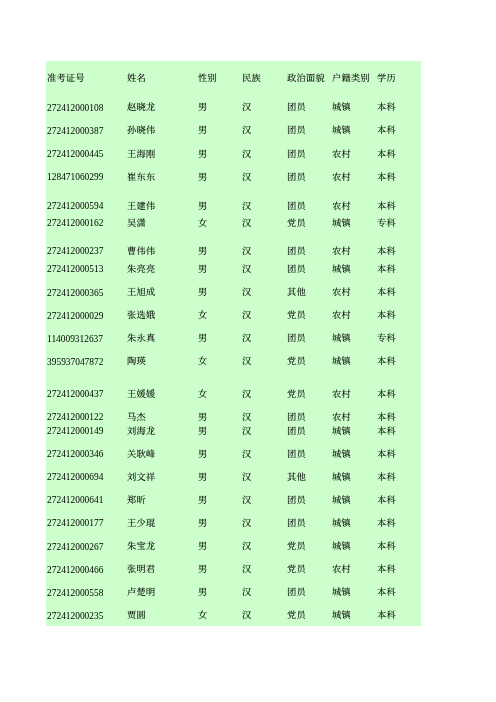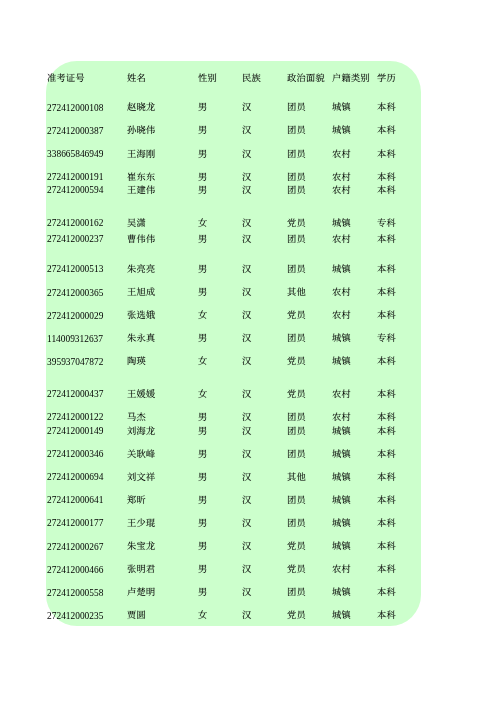--- a/index.html
+++ b/index.html
@@ -14,21 +14,20 @@
   body {
     font-family: "Liberation Serif", "DejaVu Serif", serif;
   }
   #sheet {
     position: absolute;
     left: 45.9px;
     top: 61px;
     width: 375.2px;
     height: 564.8px;
     background: #ccffcc;
-    border-radius: 31px;
   }
   .row {
     position: absolute;
     left: 0;
     width: 375px;
     height: 23.09px;
   }
   .cell {
     position: absolute;
     top: 0;
@@ -180,21 +179,21 @@
         </svg>
       </div>
     <div class="cell c6">
         <svg width="18.899999999999995" height="9.3" viewBox="0 0 2032.2580645161286 1000" preserveAspectRatio="none" style="top:5.616px;left:0">
           <path d="M838 197 787 263H531V81C558 77 566 67 569 52L465 40V263H70L79 292H414C341 483 206 677 34 805L46 818C235 706 378 544 465 360V708H247L255 738H465V957H478C504 957 531 942 531 933V738H732C746 738 754 733 757 722C724 689 671 645 671 645L623 708H531V294C608 509 741 685 889 783C901 751 926 730 956 728L958 718C804 641 642 476 552 292H906C920 292 929 287 932 276C897 243 838 197 838 197Z" transform="translate(0.0,0)"></path>
           <path d="M503 147 495 157C544 191 605 254 624 305C697 348 739 200 503 147ZM481 382 471 392C522 426 585 489 606 538C680 581 719 432 481 382ZM394 703 407 730 752 662V956H765C789 956 817 940 817 931V649L962 621C974 619 983 611 983 600C952 575 899 540 899 540L863 610L817 619V100C842 96 849 86 852 72L752 60V632ZM373 47C303 89 164 147 49 177L54 192C112 186 172 176 230 163V337H48L56 367H215C177 506 112 648 26 754L39 768C118 697 182 611 230 516V958H240C272 958 295 942 295 936V460C333 500 376 555 391 598C453 640 500 517 295 436V367H440C453 367 464 362 466 351C436 321 388 281 388 281L346 337H295V148C336 137 374 126 405 116C429 124 445 123 454 115Z" transform="translate(1016.1,0)"></path>
         </svg>
       </div>
   </div>
   <div class="row data" style="top:81.98px">
-    <div class="cell c0">338665846949</div>
+    <div class="cell c0">272412000445</div>
     <div class="cell c1">
         <svg width="28.349999999999998" height="9.3" viewBox="0 0 3048.3870967741927 1000" preserveAspectRatio="none" style="top:5.616px;left:0">
           <path d="M49 882 58 910H928C942 910 952 906 955 895C918 862 859 817 859 817L807 882H534V512H845C859 512 869 507 871 496C836 464 780 420 780 420L729 482H534V162H881C896 162 905 157 907 146C872 113 813 68 813 68L761 132H93L101 162H465V482H136L144 512H465V882Z" transform="translate(0.0,0)"></path>
           <path d="M532 585 521 593C557 626 600 684 612 728C668 767 714 654 532 585ZM552 367 541 375C575 405 618 459 632 498C686 535 729 427 552 367ZM94 676C83 676 51 676 51 676V698C72 700 86 703 99 712C121 727 127 807 113 908C116 940 127 958 145 958C179 958 198 931 200 888C204 807 175 761 175 716C174 691 181 660 189 629C201 580 276 351 315 228L296 223C135 620 135 620 119 655C110 676 107 676 94 676ZM47 279 37 288C77 314 125 361 139 402C211 442 252 301 47 279ZM112 49 103 59C147 87 200 139 215 184C288 225 329 81 112 49ZM877 118 831 177H474C489 146 502 116 513 87C537 91 546 86 550 76L444 43C415 168 350 322 276 410L289 419C335 382 377 333 413 280C407 348 396 442 382 533H248L256 563H378C366 638 354 709 343 761C329 767 314 775 305 781L377 834L408 800H757C750 835 741 858 731 868C722 878 713 880 694 880C675 880 617 875 580 872L579 890C613 895 646 904 659 914C672 925 675 942 675 959C715 959 754 949 780 918C797 898 810 860 821 800H928C942 800 950 795 953 784C926 755 880 716 880 716L840 771H826C834 717 840 648 844 563H955C969 563 978 558 981 547C953 516 907 474 907 474L867 533H846C848 477 850 414 852 345C874 343 887 338 894 330L819 267L780 308H494L419 271C433 250 446 229 458 207H936C950 207 960 202 962 191C930 160 877 118 877 118ZM762 771H405C416 712 429 638 441 563H782C777 651 771 720 762 771ZM784 533H445C456 462 465 393 472 338H790C789 410 786 475 784 533Z" transform="translate(1016.1,0)"></path>
           <path d="M946 54 846 43V860C846 875 840 881 821 881C800 881 696 873 696 873V889C742 895 767 903 783 915C797 926 802 943 806 963C899 954 910 920 910 866V81C934 78 944 69 946 54ZM764 180 666 169V749H677C701 749 727 736 727 727V207C752 204 761 194 764 180ZM475 215 371 193C363 259 350 334 331 410C292 356 243 298 182 238L168 249C229 312 276 392 314 472C281 580 236 686 175 768L189 779C255 711 305 627 343 540C372 611 394 678 411 730C465 773 479 652 370 471C400 388 421 306 435 235C463 235 472 229 475 215ZM147 932V137H502V856C502 871 496 877 477 877C457 877 355 869 355 869V885C400 891 425 899 440 910C453 921 459 937 462 956C553 947 563 914 563 863V149C583 145 600 137 607 129L524 67L492 108H152L86 75V956H97C127 956 147 940 147 932Z" transform="translate(2032.3,0)"></path>
         </svg>
       </div>
     <div class="cell c2">
         <svg width="9.449999999999998" height="9.3" viewBox="0 0 1016.1290322580643 1000" preserveAspectRatio="none" style="top:5.616px;left:0">
           <path d="M448 472C447 520 444 565 434 608H68L77 637H427C389 773 287 879 44 944L51 958C344 901 457 788 500 637H804C790 750 764 846 736 867C725 876 714 878 694 878C670 878 575 869 523 865L522 882C569 888 622 899 639 910C656 921 660 939 660 958C707 958 748 947 775 926C822 892 855 778 871 646C892 644 903 638 910 631L835 569L797 608H507C514 577 518 545 521 512C541 510 555 502 557 485ZM464 299V439H231V299ZM464 270H231V138H464ZM528 299H767V439H528ZM528 270V138H767V270ZM166 109V526H177C204 526 231 511 231 504V468H767V516H777C798 516 832 502 833 496V150C852 146 868 138 875 130L794 68L757 109H238L166 76Z" transform="translate(0.0,0)"></path>
@@ -218,21 +217,21 @@
         </svg>
       </div>
     <div class="cell c6">
         <svg width="18.899999999999995" height="9.3" viewBox="0 0 2032.2580645161286 1000" preserveAspectRatio="none" style="top:5.616px;left:0">
           <path d="M838 197 787 263H531V81C558 77 566 67 569 52L465 40V263H70L79 292H414C341 483 206 677 34 805L46 818C235 706 378 544 465 360V708H247L255 738H465V957H478C504 957 531 942 531 933V738H732C746 738 754 733 757 722C724 689 671 645 671 645L623 708H531V294C608 509 741 685 889 783C901 751 926 730 956 728L958 718C804 641 642 476 552 292H906C920 292 929 287 932 276C897 243 838 197 838 197Z" transform="translate(0.0,0)"></path>
           <path d="M503 147 495 157C544 191 605 254 624 305C697 348 739 200 503 147ZM481 382 471 392C522 426 585 489 606 538C680 581 719 432 481 382ZM394 703 407 730 752 662V956H765C789 956 817 940 817 931V649L962 621C974 619 983 611 983 600C952 575 899 540 899 540L863 610L817 619V100C842 96 849 86 852 72L752 60V632ZM373 47C303 89 164 147 49 177L54 192C112 186 172 176 230 163V337H48L56 367H215C177 506 112 648 26 754L39 768C118 697 182 611 230 516V958H240C272 958 295 942 295 936V460C333 500 376 555 391 598C453 640 500 517 295 436V367H440C453 367 464 362 466 351C436 321 388 281 388 281L346 337H295V148C336 137 374 126 405 116C429 124 445 123 454 115Z" transform="translate(1016.1,0)"></path>
         </svg>
       </div>
   </div>
   <div class="row data" style="top:105.07px">
-    <div class="cell c0">272412000191</div>
+    <div class="cell c0">128471060299</div>
     <div class="cell c1">
         <svg width="28.349999999999998" height="9.3" viewBox="0 0 3048.3870967741927 1000" preserveAspectRatio="none" style="top:5.616px;left:0">
           <path d="M475 265 464 271C493 303 530 356 542 396C606 439 662 315 475 265ZM570 53 469 42V226H218V119C247 115 257 107 259 96L154 82V222C143 228 133 236 127 243L201 295L225 256H786V295H798C823 295 851 283 851 276V119C876 116 885 106 888 92L786 82V226H533V79C558 76 568 67 570 53ZM820 352 776 410H284L278 408C298 378 316 347 333 315C355 317 367 309 372 299L276 261C219 409 129 548 45 631L58 641C109 606 159 559 206 504V959H218C250 959 272 942 272 937V895H919C933 895 942 890 945 879C913 848 859 805 859 805L812 866H583V738H846C859 738 869 733 871 722C841 693 792 654 792 654L749 709H583V587H845C858 587 868 582 871 571C840 542 791 504 791 504L749 558H583V440H878C892 440 902 435 904 424C872 393 820 352 820 352ZM272 709V587H517V709ZM272 738H517V866H272ZM272 558V440H517V558Z" transform="translate(0.0,0)"></path>
           <path d="M665 602 654 611C736 680 848 795 881 883C965 936 1000 750 665 602ZM382 645 288 590C222 720 121 838 35 905L47 919C151 865 260 772 341 656C362 662 376 654 382 645ZM486 78 392 42C375 87 347 151 316 218H54L62 248H302C261 333 215 422 179 484C162 489 143 497 131 504L201 564L235 534H492V861C492 876 487 881 468 881C447 881 344 874 344 874V889C390 894 415 902 430 913C444 923 449 939 452 958C546 949 558 917 558 865V534H867C881 534 890 529 893 518C858 485 799 441 799 441L749 505H558V357C581 355 590 347 593 333L492 322V505H241C279 434 329 337 373 248H926C941 248 950 243 953 232C915 198 856 153 856 153L803 218H387C410 170 431 126 445 92C469 98 481 89 486 78Z" transform="translate(1016.1,0)"></path>
           <path d="M665 602 654 611C736 680 848 795 881 883C965 936 1000 750 665 602ZM382 645 288 590C222 720 121 838 35 905L47 919C151 865 260 772 341 656C362 662 376 654 382 645ZM486 78 392 42C375 87 347 151 316 218H54L62 248H302C261 333 215 422 179 484C162 489 143 497 131 504L201 564L235 534H492V861C492 876 487 881 468 881C447 881 344 874 344 874V889C390 894 415 902 430 913C444 923 449 939 452 958C546 949 558 917 558 865V534H867C881 534 890 529 893 518C858 485 799 441 799 441L749 505H558V357C581 355 590 347 593 333L492 322V505H241C279 434 329 337 373 248H926C941 248 950 243 953 232C915 198 856 153 856 153L803 218H387C410 170 431 126 445 92C469 98 481 89 486 78Z" transform="translate(2032.3,0)"></path>
         </svg>
       </div>
     <div class="cell c2">
         <svg width="9.449999999999998" height="9.3" viewBox="0 0 1016.1290322580643 1000" preserveAspectRatio="none" style="top:5.616px;left:0">
           <path d="M448 472C447 520 444 565 434 608H68L77 637H427C389 773 287 879 44 944L51 958C344 901 457 788 500 637H804C790 750 764 846 736 867C725 876 714 878 694 878C670 878 575 869 523 865L522 882C569 888 622 899 639 910C656 921 660 939 660 958C707 958 748 947 775 926C822 892 855 778 871 646C892 644 903 638 910 631L835 569L797 608H507C514 577 518 545 521 512C541 510 555 502 557 485ZM464 299V439H231V299ZM464 270H231V138H464ZM528 299H767V439H528ZM528 270V138H767V270ZM166 109V526H177C204 526 231 511 231 504V468H767V516H777C798 516 832 502 833 496V150C852 146 868 138 875 130L794 68L757 109H238L166 76Z" transform="translate(0.0,0)"></path>
@@ -255,21 +254,21 @@
           <path d="M504 409 492 416C539 473 593 565 600 638C671 698 733 531 504 409ZM486 276 494 305H756V851C756 868 750 875 728 875C703 875 575 865 575 865V881C630 888 660 896 679 908C694 920 701 937 706 958C811 947 823 911 823 857V305H942C956 305 965 300 968 289C939 258 890 216 890 216L846 276H823V82C847 79 856 70 859 55L756 44V276ZM224 44V276H43L51 305H209C178 462 121 618 35 738L49 751C124 674 182 582 224 481V957H238C262 957 289 943 289 933V436C328 480 370 546 378 599C442 651 499 509 289 416V305H444C458 305 467 300 470 289C440 258 392 217 392 217L349 276H289V83C314 79 322 70 325 55Z" transform="translate(1016.1,0)"></path>
         </svg>
       </div>
     <div class="cell c6">
         <svg width="18.899999999999995" height="9.3" viewBox="0 0 2032.2580645161286 1000" preserveAspectRatio="none" style="top:5.616px;left:0">
           <path d="M838 197 787 263H531V81C558 77 566 67 569 52L465 40V263H70L79 292H414C341 483 206 677 34 805L46 818C235 706 378 544 465 360V708H247L255 738H465V957H478C504 957 531 942 531 933V738H732C746 738 754 733 757 722C724 689 671 645 671 645L623 708H531V294C608 509 741 685 889 783C901 751 926 730 956 728L958 718C804 641 642 476 552 292H906C920 292 929 287 932 276C897 243 838 197 838 197Z" transform="translate(0.0,0)"></path>
           <path d="M503 147 495 157C544 191 605 254 624 305C697 348 739 200 503 147ZM481 382 471 392C522 426 585 489 606 538C680 581 719 432 481 382ZM394 703 407 730 752 662V956H765C789 956 817 940 817 931V649L962 621C974 619 983 611 983 600C952 575 899 540 899 540L863 610L817 619V100C842 96 849 86 852 72L752 60V632ZM373 47C303 89 164 147 49 177L54 192C112 186 172 176 230 163V337H48L56 367H215C177 506 112 648 26 754L39 768C118 697 182 611 230 516V958H240C272 958 295 942 295 936V460C333 500 376 555 391 598C453 640 500 517 295 436V367H440C453 367 464 362 466 351C436 321 388 281 388 281L346 337H295V148C336 137 374 126 405 116C429 124 445 123 454 115Z" transform="translate(1016.1,0)"></path>
         </svg>
       </div>
   </div>
-  <div class="row data" style="top:118px">
+  <div class="row data" style="top:134px">
     <div class="cell c0">272412000594</div>
     <div class="cell c1">
         <svg width="28.349999999999998" height="9.3" viewBox="0 0 3048.3870967741927 1000" preserveAspectRatio="none" style="top:5.616px;left:0">
           <path d="M49 882 58 910H928C942 910 952 906 955 895C918 862 859 817 859 817L807 882H534V512H845C859 512 869 507 871 496C836 464 780 420 780 420L729 482H534V162H881C896 162 905 157 907 146C872 113 813 68 813 68L761 132H93L101 162H465V482H136L144 512H465V882Z" transform="translate(0.0,0)"></path>
           <path d="M88 525 72 533C102 632 138 707 183 764C147 832 98 892 29 941L39 956C116 914 173 861 216 800C323 907 476 932 705 932C757 932 867 932 914 932C917 905 931 884 960 879V866C895 867 769 867 711 867C495 867 345 850 238 764C292 673 318 567 333 459C355 458 364 455 371 446L301 383L263 423H166C206 350 260 244 289 179C311 178 331 174 341 165L264 97L227 135H37L46 164H226C195 236 143 343 105 410C92 414 78 421 69 427L129 476L158 452H269C258 550 238 645 200 729C154 680 118 614 88 525ZM777 280H630V178H777ZM777 310V414H630V310ZM900 224 859 280H839V189C859 185 875 178 882 170L803 109L767 148H630V81C656 77 663 68 666 54L566 43V148H379L388 178H566V280H297L305 310H566V414H379L388 444H566V546H366L374 576H566V681H312L320 711H566V841H579C604 841 630 828 630 818V711H921C935 711 944 706 947 695C913 664 860 623 860 623L813 681H630V576H864C877 576 887 571 890 560C860 530 810 492 810 492L768 546H630V444H777V475H786C807 475 838 460 839 453V310H947C961 310 971 305 974 294C946 264 900 224 900 224Z" transform="translate(1016.1,0)"></path>
           <path d="M278 331 232 313C270 246 304 172 332 95C355 97 366 87 371 76L266 42C213 237 120 430 29 551L43 561C92 515 140 458 183 393V957H195C219 957 247 943 248 938V350C265 347 275 340 278 331ZM863 153 813 214H637V83C663 79 671 70 674 56L571 44V214H326L334 244H571V376H348L356 405H571V548H300L309 578H571V958H584C609 958 637 942 637 931V578H859C856 700 853 769 839 783C834 789 826 790 811 790C793 790 735 785 702 783L701 800C732 804 766 813 778 822C791 831 794 847 794 862C828 862 860 855 881 837C910 810 917 734 920 585C939 583 951 578 957 570L884 511L849 548H637V405H896C911 405 919 400 922 389C889 358 836 317 836 317L790 376H637V244H926C940 244 950 239 953 228C918 196 863 153 863 153Z" transform="translate(2032.3,0)"></path>
         </svg>
       </div>
     <div class="cell c2">
         <svg width="9.449999999999998" height="9.3" viewBox="0 0 1016.1290322580643 1000" preserveAspectRatio="none" style="top:5.616px;left:0">
@@ -330,21 +329,21 @@
           <path d="M619 805 521 761C478 817 382 901 298 948L307 962C405 927 513 864 572 816C597 819 612 816 619 805ZM693 772 685 788C781 837 850 896 885 944C944 1005 1055 867 693 772ZM855 98 809 155H652L662 80C682 78 694 68 696 54L598 44L590 155H378L386 184H588L580 268H509L436 235V715H344L352 745H939C953 745 962 740 964 729C936 701 890 666 890 666L850 715H845V306C870 303 883 298 890 288L804 223L770 268H637L649 184H913C927 184 937 179 940 168C907 138 855 98 855 98ZM498 715V632H781V715ZM498 602V521H781V602ZM498 491V413H781V491ZM498 383V297H781V383ZM223 88C248 86 257 78 259 67L157 37C138 148 82 332 27 432L42 440C62 416 82 388 101 358L107 381H170V519H38L46 548H170V811C170 828 165 834 135 858L202 921C208 915 214 903 216 888C278 808 333 725 359 686L346 676L232 784V548H363C377 548 386 543 389 532C361 504 315 467 315 467L275 519H232V381H341C354 381 364 376 367 365C339 337 293 301 293 301L254 352H104C132 306 158 255 179 206H353C367 206 376 201 379 190C349 162 305 128 305 128L265 177H191C204 146 215 116 223 88Z" transform="translate(1016.1,0)"></path>
         </svg>
       </div>
     <div class="cell c6">
         <svg width="18.899999999999995" height="9.3" viewBox="0 0 2032.2580645161286 1000" preserveAspectRatio="none" style="top:5.616px;left:0">
           <path d="M784 130 737 189H479L505 86C528 89 540 79 545 69L446 36C438 76 425 130 410 189H101L110 218H402C386 276 369 339 351 397H43L52 426H342C326 477 310 524 297 561C282 567 265 575 253 582L327 640L362 605H690C648 665 579 747 525 804C459 772 367 741 243 718L235 732C364 779 552 882 626 969C693 986 699 898 545 815C624 758 723 674 775 616C798 615 810 614 819 607L742 534L697 576H362L409 426H932C945 426 956 421 958 410C925 378 869 335 869 335L821 397H418C436 337 455 275 471 218H844C858 218 868 213 871 202C838 171 784 130 784 130Z" transform="translate(0.0,0)"></path>
           <path d="M503 147 495 157C544 191 605 254 624 305C697 348 739 200 503 147ZM481 382 471 392C522 426 585 489 606 538C680 581 719 432 481 382ZM394 703 407 730 752 662V956H765C789 956 817 940 817 931V649L962 621C974 619 983 611 983 600C952 575 899 540 899 540L863 610L817 619V100C842 96 849 86 852 72L752 60V632ZM373 47C303 89 164 147 49 177L54 192C112 186 172 176 230 163V337H48L56 367H215C177 506 112 648 26 754L39 768C118 697 182 611 230 516V958H240C272 958 295 942 295 936V460C333 500 376 555 391 598C453 640 500 517 295 436V367H440C453 367 464 362 466 351C436 321 388 281 388 281L346 337H295V148C336 137 374 126 405 116C429 124 445 123 454 115Z" transform="translate(1016.1,0)"></path>
         </svg>
       </div>
   </div>
-  <div class="row data" style="top:167px">
+  <div class="row data" style="top:179px">
     <div class="cell c0">272412000237</div>
     <div class="cell c1">
         <svg width="28.349999999999998" height="9.3" viewBox="0 0 3048.3870967741927 1000" preserveAspectRatio="none" style="top:5.616px;left:0">
           <path d="M699 769V877H298V769ZM699 740H298V637H699ZM782 405V504H634V405ZM782 376H634V280H782ZM214 405H361V504H214ZM214 376V280H361V376ZM424 405H571V504H424ZM424 376V280H571V376ZM64 140 73 169H361V250H221L152 219V583H161C187 583 214 568 214 561V533H782V567H792C813 567 844 551 845 545V292C866 288 882 280 888 272L808 211L772 250H634V169H915C929 169 938 164 941 153C909 123 855 83 855 83L810 140H634V80C658 76 667 66 670 53L571 43V140H424V80C447 76 456 66 459 53L361 43V140ZM233 607V959H243C270 959 298 944 298 937V907H699V955H709C731 955 764 940 765 934V649C785 645 801 637 808 629L726 567L689 607H304L233 575ZM424 250V169H571V250Z" transform="translate(0.0,0)"></path>
           <path d="M278 331 232 313C270 246 304 172 332 95C355 97 366 87 371 76L266 42C213 237 120 430 29 551L43 561C92 515 140 458 183 393V957H195C219 957 247 943 248 938V350C265 347 275 340 278 331ZM863 153 813 214H637V83C663 79 671 70 674 56L571 44V214H326L334 244H571V376H348L356 405H571V548H300L309 578H571V958H584C609 958 637 942 637 931V578H859C856 700 853 769 839 783C834 789 826 790 811 790C793 790 735 785 702 783L701 800C732 804 766 813 778 822C791 831 794 847 794 862C828 862 860 855 881 837C910 810 917 734 920 585C939 583 951 578 957 570L884 511L849 548H637V405H896C911 405 919 400 922 389C889 358 836 317 836 317L790 376H637V244H926C940 244 950 239 953 228C918 196 863 153 863 153Z" transform="translate(1016.1,0)"></path>
           <path d="M278 331 232 313C270 246 304 172 332 95C355 97 366 87 371 76L266 42C213 237 120 430 29 551L43 561C92 515 140 458 183 393V957H195C219 957 247 943 248 938V350C265 347 275 340 278 331ZM863 153 813 214H637V83C663 79 671 70 674 56L571 44V214H326L334 244H571V376H348L356 405H571V548H300L309 578H571V958H584C609 958 637 942 637 931V578H859C856 700 853 769 839 783C834 789 826 790 811 790C793 790 735 785 702 783L701 800C732 804 766 813 778 822C791 831 794 847 794 862C828 862 860 855 881 837C910 810 917 734 920 585C939 583 951 578 957 570L884 511L849 548H637V405H896C911 405 919 400 922 389C889 358 836 317 836 317L790 376H637V244H926C940 244 950 239 953 228C918 196 863 153 863 153Z" transform="translate(2032.3,0)"></path>
         </svg>
       </div>
     <div class="cell c2">
         <svg width="9.449999999999998" height="9.3" viewBox="0 0 1016.1290322580643 1000" preserveAspectRatio="none" style="top:5.616px;left:0">

